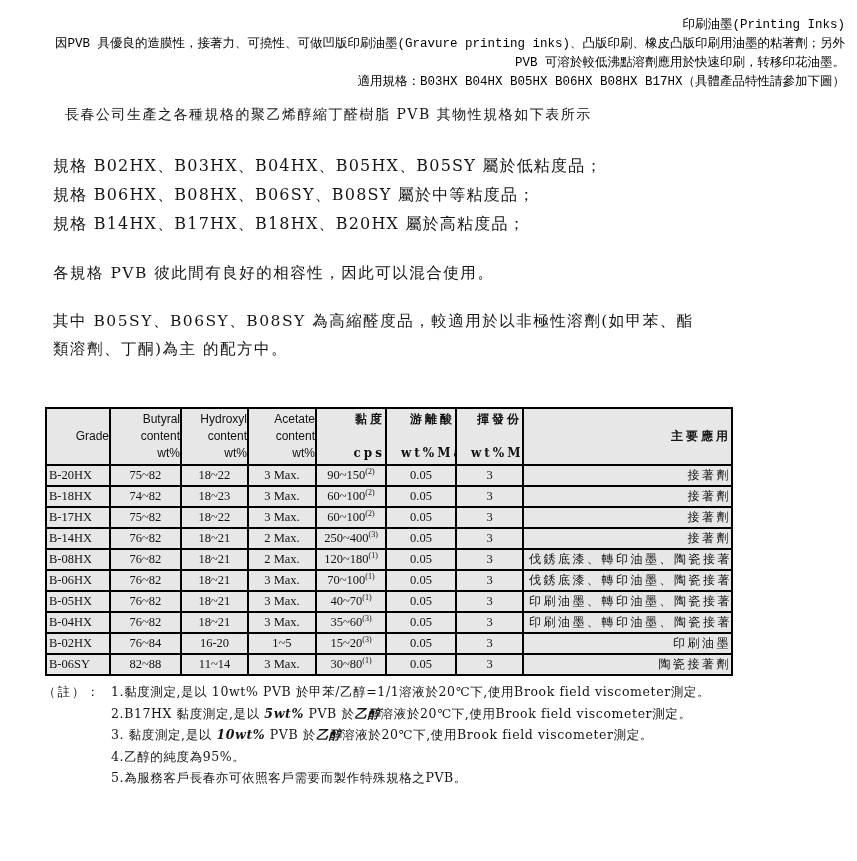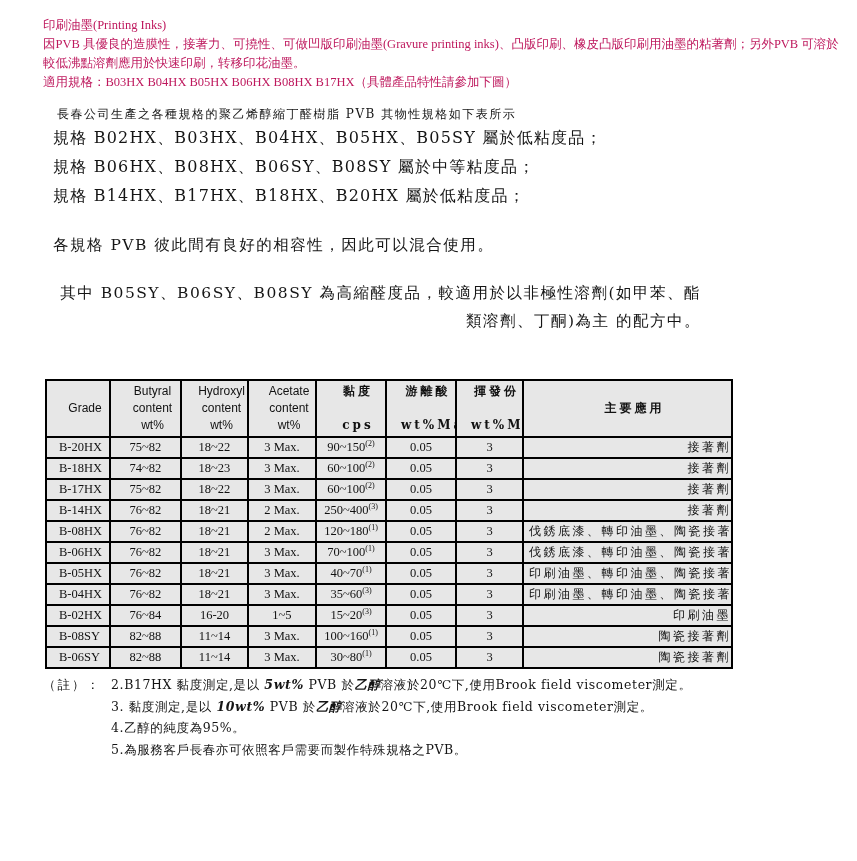--- a/index.html
+++ b/index.html
@@ -1,37 +1,37 @@
 <!DOCTYPE html>
 <html><head>
 <meta charset="utf-8">
 <style>
   html, body { margin: 0; padding: 0; background: #ffffff; }
   body { width: 857px; height: 861px; overflow: hidden; }
   .page { padding: 16px 8px 0 43px; color: #111; }
 
   
-  .intro { font-family: Liberation Serif, serif; font-size: 12.5px; line-height: 19px; color: #be185d; width: 802px; }
+  .intro { font-family: Liberation Mono, monospace; font-size: 12.5px; line-height: 19px; color: #000000; width: 802px; text-align: right; }
 
   
   .serif-body { font-family: "DejaVu Serif", "Liberation Serif", serif; color: #151515; padding-left: 10px; }
-  .heading { font-size: 12px; letter-spacing: 1.5px; margin: 14px 0 0 4px; }
-  .grades { }
+  .heading { font-size: 14px; letter-spacing: 1.5px; margin: 14px 0 0 12px; }
+  .grades { margin-top: 27px; }
   .grade-line { font-size: 16px; letter-spacing: 1.2px; line-height: 29px; }
   .compat { font-size: 15.5px; letter-spacing: 1.5px; margin: 25px 0 0 0; }
-  .syn { font-size: 15.5px; letter-spacing: 1.5px; margin: 23px 0 0 0; width: 648px; line-height: 28px; text-align: right; }
+  .syn { font-size: 15.5px; letter-spacing: 1.5px; margin: 23px 0 0 0; width: 648px; line-height: 28px; }
 
   
   table { border-collapse: collapse; table-layout: fixed; width: 686px; margin: 44px 0 0 2px; }
   th, td { border: 2px solid #000; background: #e7e7e7; overflow: hidden; padding: 0; }
   thead th { font-family: "Liberation Sans", sans-serif; font-weight: normal; font-size: 12px; vertical-align: middle; padding: 2px 0; }
-  .hline { height: 17px; line-height: 17px; text-align: center; white-space: nowrap; margin-left: 14px; }
+  .hline { height: 17px; line-height: 17px; text-align: right; white-space: nowrap; margin-left: 14px; }
   th.cjk .hline { font-family: "DejaVu Serif", "Liberation Serif", serif; letter-spacing: 3px; font-size: 12px; font-weight: bold; }
   tbody td { height: 19px; font-family: "Liberation Serif", "DejaVu Serif", serif; font-size: 12.5px; text-align: center; white-space: nowrap; }
-  td.left { text-align: left; padding-left: 12px; }
+  td.left { text-align: left; padding-left: 2px; }
   td.app { text-align: right; padding-left: 5px; letter-spacing: 2.5px; font-size: 12px; }
   td sup { font-size: 8px; line-height: 0; }
 
   
   .notes { display: flex; margin-top: 5px; font-family: "DejaVu Serif", "Liberation Serif", serif; font-size: 12.5px; color: #151515; }
   .notes-label { flex-shrink: 0; letter-spacing: 2px; margin-right: 10px; line-height: 21.5px; }
   .note-item { line-height: 21.5px; letter-spacing: 0.6px; white-space: nowrap; }
   .note-b { font-weight: bold; font-style: italic; margin-top: 16px; }
 </style>
 </head>
@@ -43,21 +43,21 @@
     <div>印刷油墨(Printing Inks)</div>
     <div>因PVB 具優良的造膜性，接著力、可撓性、可做凹版印刷油墨(Gravure printing inks)、凸版印刷、橡皮凸版印刷用油墨的粘著劑；另外PVB 可溶於較低沸點溶劑應用於快速印刷，转移印花油墨。</div>
     <div>適用規格：B03HX B04HX B05HX B06HX B08HX B17HX（具體產品特性請參加下圖）</div>
   </div>
 
   <div class="serif-body">
     <p class="heading">長春公司生產之各種規格的聚乙烯醇縮丁醛樹脂 PVB 其物性規格如下表所示</p>
     <div class="grades">
       <div class="grade-line">規格 B02HX、B03HX、B04HX、B05HX、B05SY 屬於低粘度品；</div>
       <div class="grade-line">規格 B06HX、B08HX、B06SY、B08SY 屬於中等粘度品；</div>
-      <div class="grade-line">規格 B14HX、B17HX、B18HX、B20HX 屬於低粘度品；</div>
+      <div class="grade-line">規格 B14HX、B17HX、B18HX、B20HX 屬於高粘度品；</div>
     </div>
     <p class="compat">各規格 PVB 彼此間有良好的相容性，因此可以混合使用。</p>
     <p class="syn">其中 B05SY、B06SY、B08SY 為高縮醛度品，較適用於以非極性溶劑(如甲苯、酯類溶劑、丁酮)為主 的配方中。</p>
   </div>
 
   <table id="spec-table">
     <colgroup>
       <col style="width:64px">
         <col style="width:71px">
         <col style="width:67px">
@@ -196,45 +196,36 @@
           <td class="left">B-02HX</td>
           <td>76~84</td>
           <td>16-20</td>
           <td>1~5</td>
           <td><span>15~20</span><sup>(3)</sup></td>
           <td>0.05</td>
           <td>3</td>
           <td class="app">印刷油墨</td>
         </tr>
         <tr>
-          <td class="left">B-08SY</td>
-          <td>82~88</td>
-          <td>11~14</td>
-          <td>3 Max.</td>
-          <td><span>100~160</span><sup>(1)</sup></td>
-          <td>0.05</td>
-          <td>3</td>
-          <td class="app">陶瓷接著劑</td>
-        </tr>
-        <tr>
           <td class="left">B-06SY</td>
           <td>82~88</td>
           <td>11~14</td>
           <td>3 Max.</td>
           <td><span>30~80</span><sup>(1)</sup></td>
           <td>0.05</td>
           <td>3</td>
           <td class="app">陶瓷接著劑</td>
         </tr>
       </tbody>
   </table>
 
   <div class="notes">
     <div class="notes-label">（註）：</div>
     <div id="notes-items">
+        <div class="note-item"><span>1.黏度測定,是以 10wt% PVB 於甲苯/乙醇=1/1溶液於20℃下,使用Brook field viscometer測定。</span></div>
         <div class="note-item"><span>2.B17HX 黏度測定,是以 </span><span class="note-b">5wt%</span><span> PVB 於</span><span class="note-b">乙醇</span><span>溶液於20℃下,使用Brook field viscometer測定。</span></div>
         <div class="note-item"><span>3. 黏度測定,是以 </span><span class="note-b">10wt%</span><span> PVB 於</span><span class="note-b">乙醇</span><span>溶液於20℃下,使用Brook field viscometer測定。</span></div>
         <div class="note-item"><span>4.乙醇的純度為95%。</span></div>
         <div class="note-item"><span>5.為服務客戶長春亦可依照客戶需要而製作特殊規格之PVB。</span></div>
       </div>
   </div>
 
 </div>
 
 </body></html>

